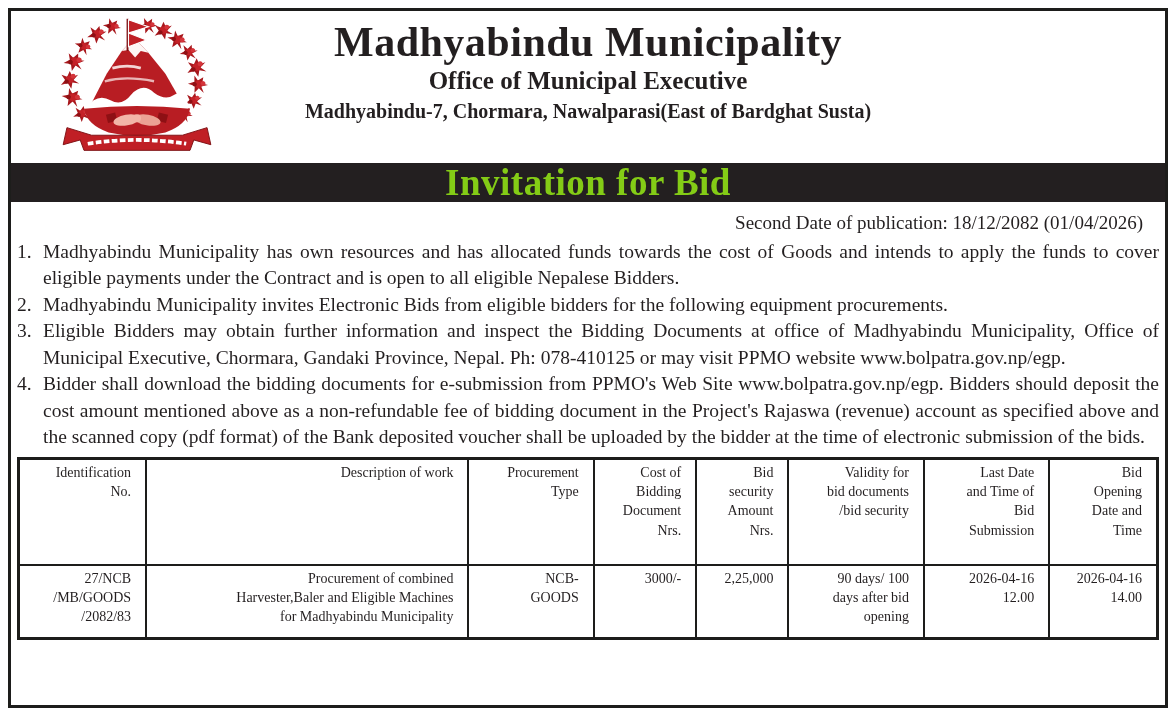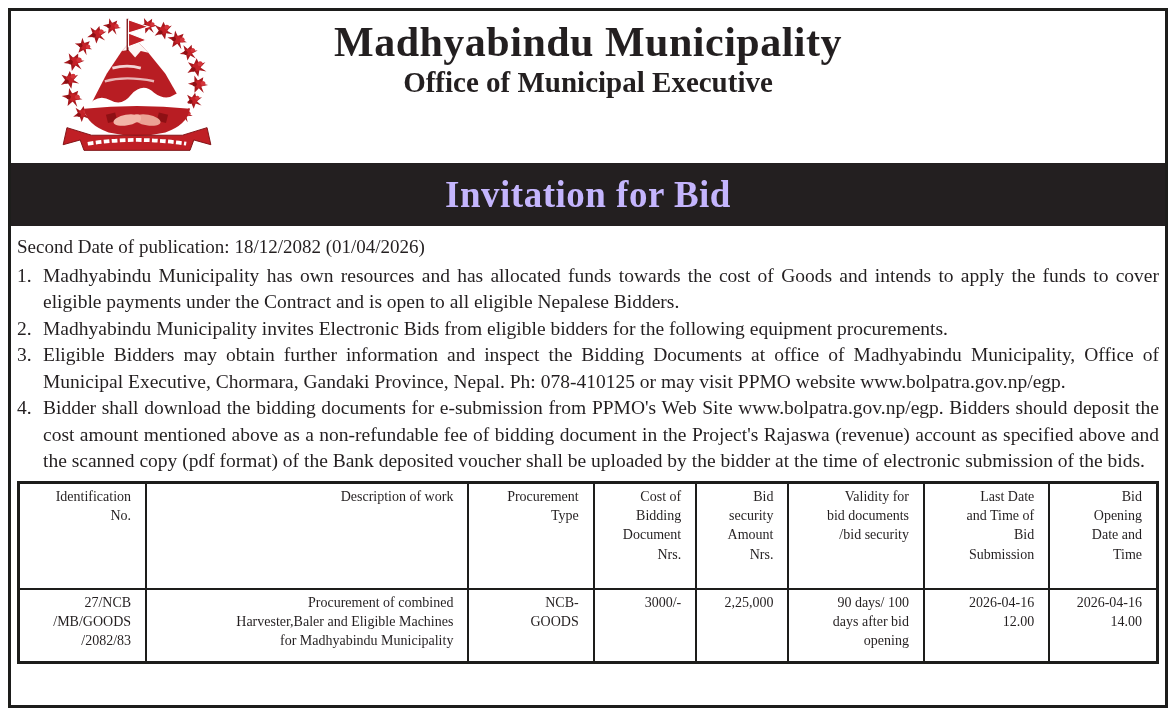--- a/index.html
+++ b/index.html
@@ -10,31 +10,31 @@
   .frame {
     position:absolute; inset:8px; border:3px solid #1d1d1b;
     padding:0 6px; overflow:hidden; display:flex; flex-direction:column;
     box-sizing:border-box;
   }
   
   .hdr { position:relative; height:150px; flex:0 0 auto; }
   .emblem { position:absolute; left:20px; top:4px; width:200px; height:142px; }
   .hdr-text { position:absolute; left:0; right:0; top:0; text-align:center; }
   .title-main { font-size:42px; font-weight:bold; margin:8px 0 0 0; letter-spacing:0.5px; line-height:1.1; }
-  .title-sub  { font-size:29px; font-weight:bold; margin:2px 0 0 0; line-height:1.1; }
+  .title-sub  { font-size:25px; font-weight:bold; margin:2px 0 0 0; line-height:1.1; }
   .addr { font-size:20px; font-weight:bold; margin-top:4px; line-height:1.25; }
   
   .banner {
-    flex:0 0 auto; margin:2px -17px 0 -17px; height:63px;
-    background:#231f20; color:#c4b5fd;
+    flex:0 0 auto; margin:2px -17px 0 -17px; height:39px;
+    background:#231f20; color:#84cc16;
     display:flex; align-items:center; justify-content:center;
   }
   .banner span { font-size:37px; font-weight:bold; letter-spacing:0.5px; }
   
-  .pubdate { text-align:left; font-size:19px; margin:8px 16px 2px 0; line-height:1.4; }
+  .pubdate { text-align:right; font-size:19px; margin:8px 16px 2px 0; line-height:1.4; }
   .items { font-size:19.5px; line-height:1.36; }
   .item { display:flex; margin:0; }
   .item .num { flex:0 0 26px; }
   .item .txt { flex:1; text-align:justify; }
   
   table.bid {
     width:100%; border-collapse:collapse; margin-top:6px;
     border:3px solid #1d1d1b; table-layout:fixed;
   }
   table.bid td {
@@ -109,20 +109,21 @@
         </g>
 
         <g>
           <path d="M26,119 L52,127 L148,127 L174,119 L178,137 L160,132 L156,143 L44,143 L40,132 L22,137 Z" fill="#c01f25" stroke="#7e1013" stroke-width="1"></path>
           <path d="M48,136 Q100,128 152,136" stroke="#ffffff" stroke-width="4" fill="none" stroke-dasharray="6 2.5"></path>
         </g>
       </svg>
       <div class="hdr-text">
         <div class="title-main">Madhyabindu Municipality</div>
         <div class="title-sub">Office of Municipal Executive</div>
+        <div class="addr">Madhyabindu-7, Chormara, Nawalparasi(East of Bardghat Susta)</div>
       </div>
     </div>
 
     <div class="banner">
       <span>Invitation for Bid</span>
     </div>
 
     <div class="pubdate">Second Date of publication: 18/12/2082 (01/04/2026)</div>
 
     <div class="items">

